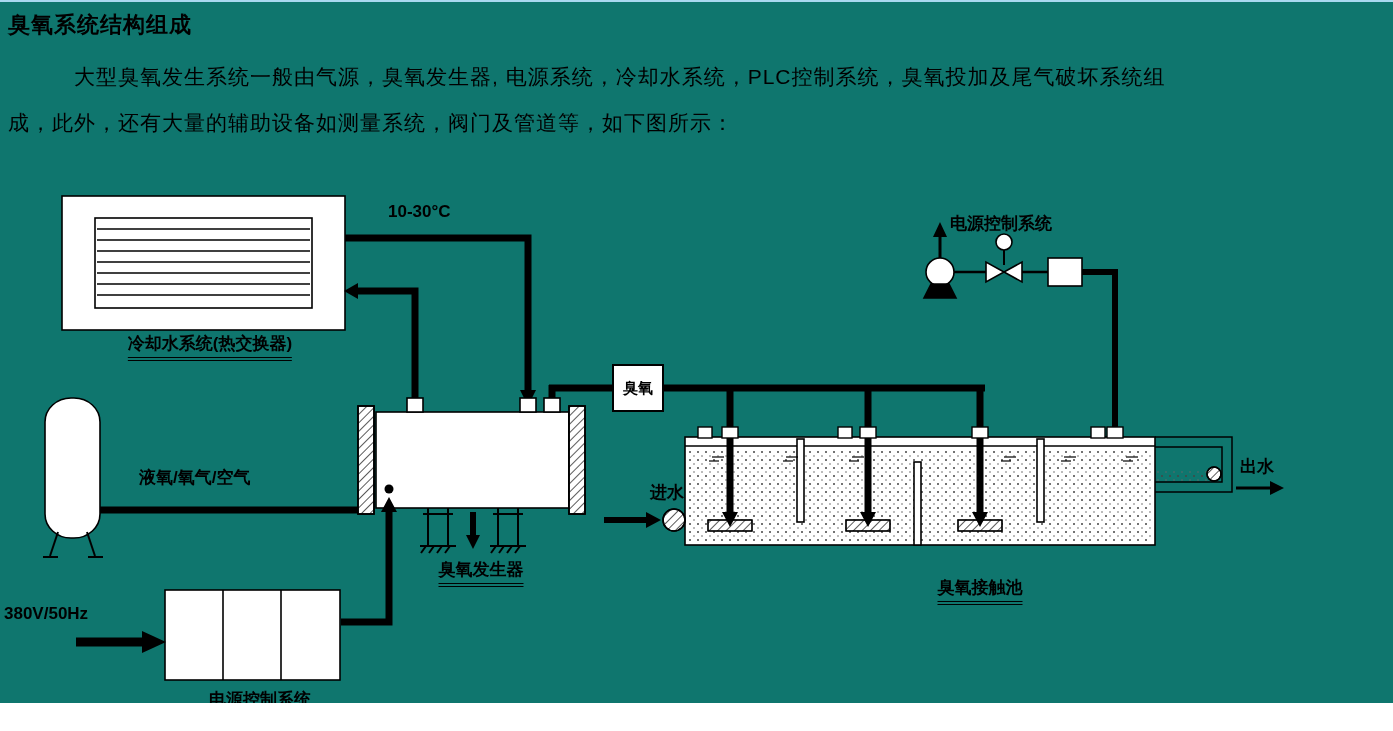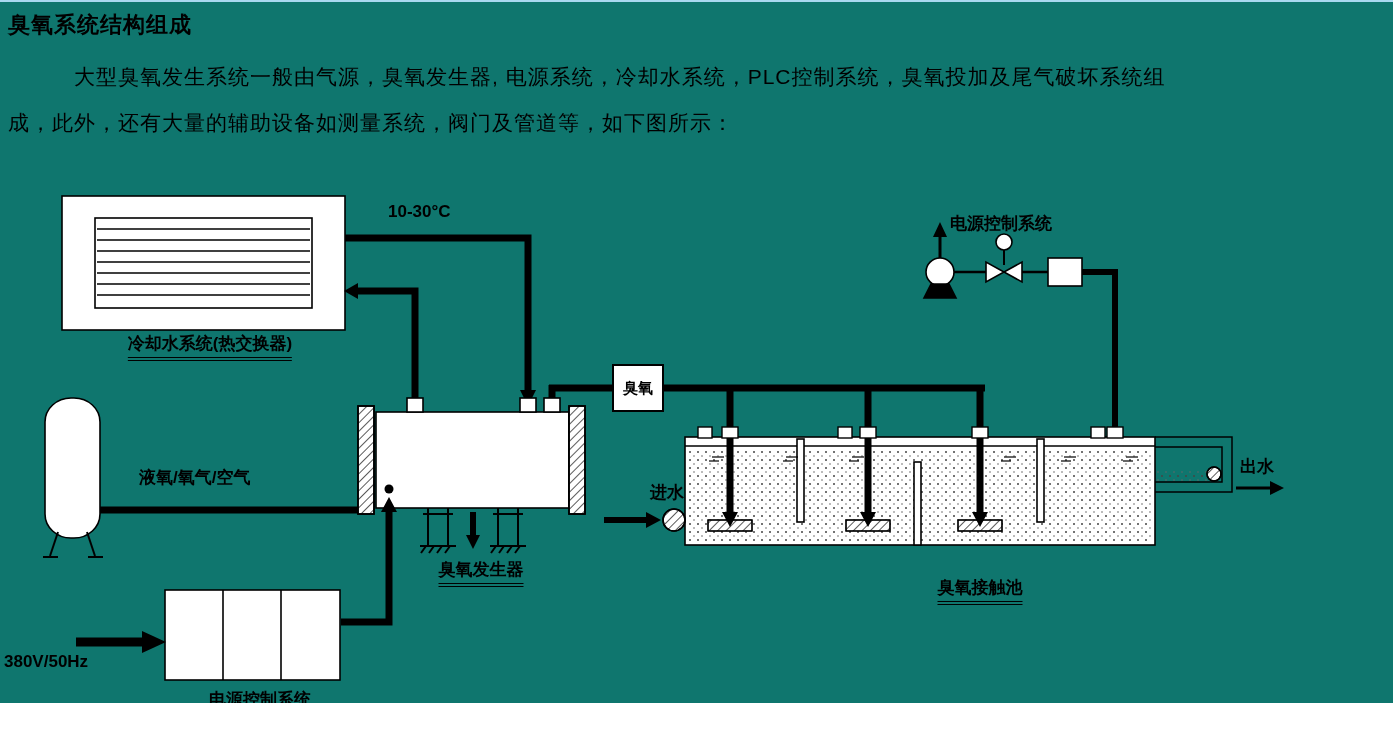--- a/index.html
+++ b/index.html
@@ -215,21 +215,21 @@
         <circle cx="940" cy="102" r="14"></circle>
         <polygon points="931,114 924,128 956,128 949,114" fill="#000"></polygon>
         <line x1="940" y1="88" x2="940" y2="64" stroke-width="3"></line>
       </g>
     </svg>
 
     <div class="dlabel center ul2" style="left:210px;top:164px;">冷却水系统(热交换器)</div>
     <div class="dlabel" style="left:388px;top:32px;">10-30°C</div>
     <div class="dlabel" style="left:106px;top:298px;margin-left:33px;">液氧/氧气/空气</div>
     <div class="dlabel center ul2" style="left:471px;top:390px;margin-left:10px;">臭氧发生器</div>
-    <div class="dlabel" style="left:4px;top:434px;margin-top:48px;">380V/50Hz</div>
+    <div class="dlabel" style="left:4px;top:434px;">380V/50Hz</div>
     <div class="dlabel center ul2" style="left:252px;top:520px;margin-left:8px;">电源控制系统</div>
     <div class="dlabel boxed" style="left:612px;top:194px;">臭氧</div>
     <div class="dlabel" style="left:614px;top:313px;margin-left:36px;">进水</div>
     <div class="dlabel" style="left:1240px;top:288px;font-family:Liberation Mono, monospace;">出水</div>
     <div class="dlabel center ul2" style="left:980px;top:408px;">臭氧接触池</div>
     <div class="dlabel" style="left:950px;top:44px;">电源控制系统</div>
   </div>
 </div>
 
 </body></html>

